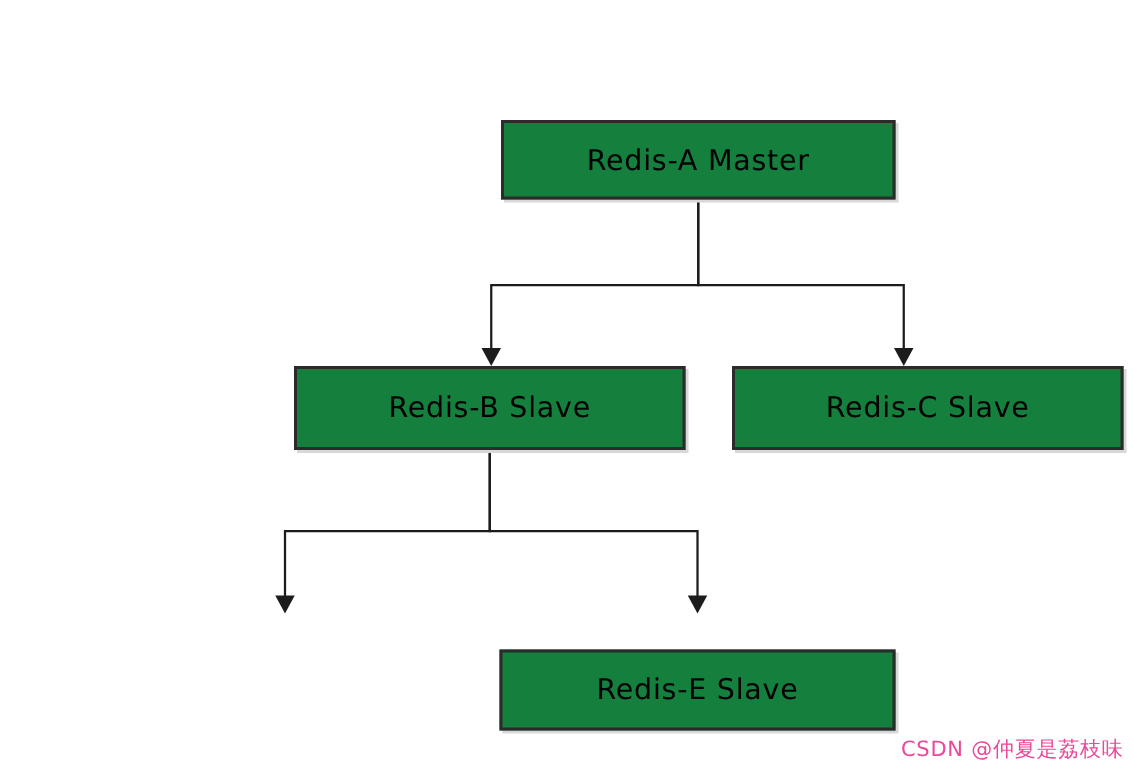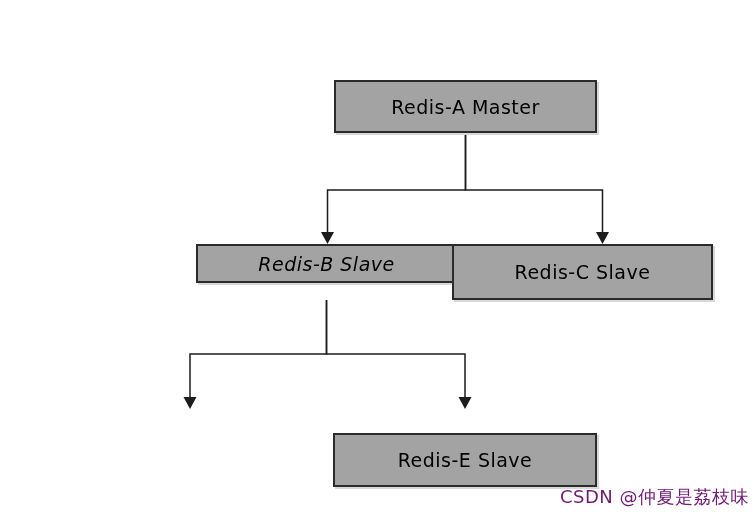--- a/index.html
+++ b/index.html
@@ -15,36 +15,36 @@
     position: absolute;
     left: 0; top: 0;
     width: 756px; height: 515px;
     pointer-events: none;
   }
   .node {
     position: absolute;
     display: flex;
     align-items: center;
     justify-content: center;
-    background: #a3a3a3;
+    background: #15803d;
     border: 2px solid #2b2b2b;
     box-shadow: 2px 2px 0 #d8d8d8;
     box-sizing: border-box;
     font-size: 19px;
     letter-spacing: 0.5px;
     color: #000000;
     white-space: nowrap;
     text-align: right;
   }
   .watermark {
     position: absolute;
     right: 7px;
     bottom: 6px;
-    font-size: 18px;
-    color: #701a75;
+    font-size: 14px;
+    color: #ec4899;
     letter-spacing: 0.5px;
     user-select: none;
   }
 </style>
 </head>
 <body>
 
 <div class="canvas">
 
   <svg class="connector-layer" width="756" height="515" viewBox="0 0 756 515" fill="none" xmlns="http://www.w3.org/2000/svg">
@@ -63,25 +63,25 @@
     <g>
       <path d="M326.5 300 L326.5 354 L465 354 L465 398" stroke="#1c1c1c" stroke-width="1.5"></path>
       <polygon points="458.5,397 471.5,397 465,409" fill="#1c1c1c"></polygon>
     </g>
   </svg>
 
   <div class="node" style="left:334px; top:80px;  width:263px; height:53px;">
     <span>Redis-A Master</span>
   </div>
 
-  <div class="node" style="left:196px; top:244px; width:261px; height:39px;font-style:italic;">
+  <div class="node" style="left:196px; top:244px; width:261px; height:56px;">
     <span>Redis-B Slave</span>
   </div>
 
-  <div class="node" style="left:452px; top:244px; width:261px; height:56px;">
+  <div class="node" style="left:488px; top:244px; width:261px; height:56px;">
     <span>Redis-C Slave</span>
   </div>
 
 
   <div class="node" style="left:333px; top:409px; width:264px; height:54px;margin-top:24px;">
     <span>Redis-E Slave</span>
   </div>
 
   <div class="watermark">CSDN @仲夏是荔枝味</div>
 

